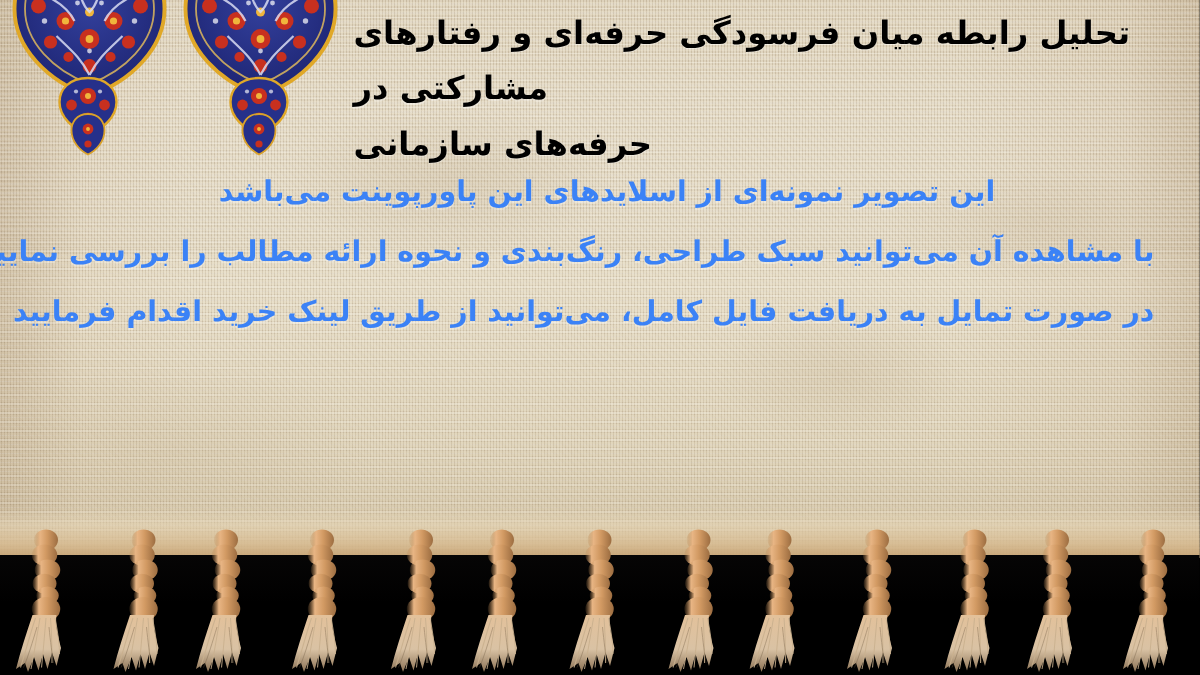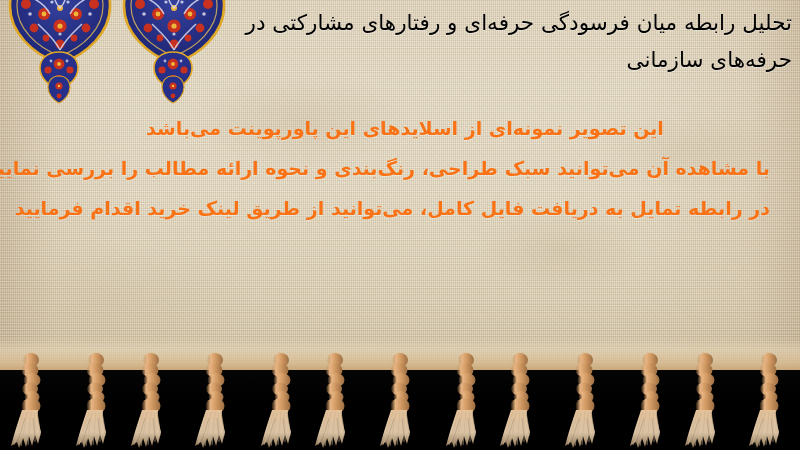--- a/index.html
+++ b/index.html
@@ -84,31 +84,31 @@
   .pendant{position:absolute;width:46px;height:46px;}
   .p1{left:36px;top:48px;}
   .p2{left:150px;top:48px;}
   .drop{position:absolute;width:26px;height:30px;}
   .d1{left:46px;top:74px;}
   .d2{left:160px;top:74px;}
 
   
   .title{
     position:absolute;left:236px;top:4px;width:556px;
-    text-align:right;direction:rtl;
+    text-align:left;direction:rtl;
     color:#000;
-    font-size:21.5px;font-weight:normal;line-height:37px;
+    font-size:21.5px;font-weight:bold;line-height:37px;
     letter-spacing:0px;
     text-shadow:0 1px 0 rgba(255,255,255,.35);
   }
   .title .t-line{display:block;}
   .body-block{
     position:absolute;left:40px;top:108px;width:730px;
     text-align:center;direction:rtl;
-    color:#f97316;
+    color:#3b82f6;
     font-size:19px;line-height:40px;font-weight:600;
     text-shadow:0 1px 0 rgba(255,255,255,.30);
   }
   .body-block .b-line{display:block;white-space:nowrap;}
 
   
   .fringe{position:absolute;left:0;bottom:0;width:800px;height:110px;}
   .tassel{position:absolute;bottom:0;width:46px;height:100px;}
   .blackfloor{
     position:absolute;left:0;bottom:0;width:800px;height:80px;
@@ -279,21 +279,21 @@
   </div>
 
   <div class="title">
     <span class="t-line">تحلیل رابطه میان فرسودگی حرفه‌ای و رفتارهای مشارکتی در</span>
     <span class="t-line">حرفه‌های سازمانی</span>
   </div>
 
   <div class="body-block">
     <span class="b-line">این تصویر نمونه‌ای از اسلایدهای این پاورپوینت می‌باشد</span>
     <span class="b-line">با مشاهده آن می‌توانید سبک طراحی، رنگ‌بندی و نحوه ارائه مطالب را بررسی نمایید</span>
-    <span class="b-line">در رابطه تمایل به دریافت فایل کامل، می‌توانید از طریق لینک خرید اقدام فرمایید</span>
+    <span class="b-line">در صورت تمایل به دریافت فایل کامل، می‌توانید از طریق لینک خرید اقدام فرمایید</span>
   </div>
 
   <div class="blackfloor"></div>
   <div class="fringe" id="fringe">
       <svg class="tassel" viewBox="0 0 46 100" style="left: 8px;">
         <defs>
           <linearGradient id="cg0" x1="0" y1="0" x2="1" y2="0">
             <stop offset="0%" stop-color="#b8855020"></stop>
             <stop offset="25%" stop-color="#e8b584"></stop>
             <stop offset="55%" stop-color="#d29a63"></stop>

